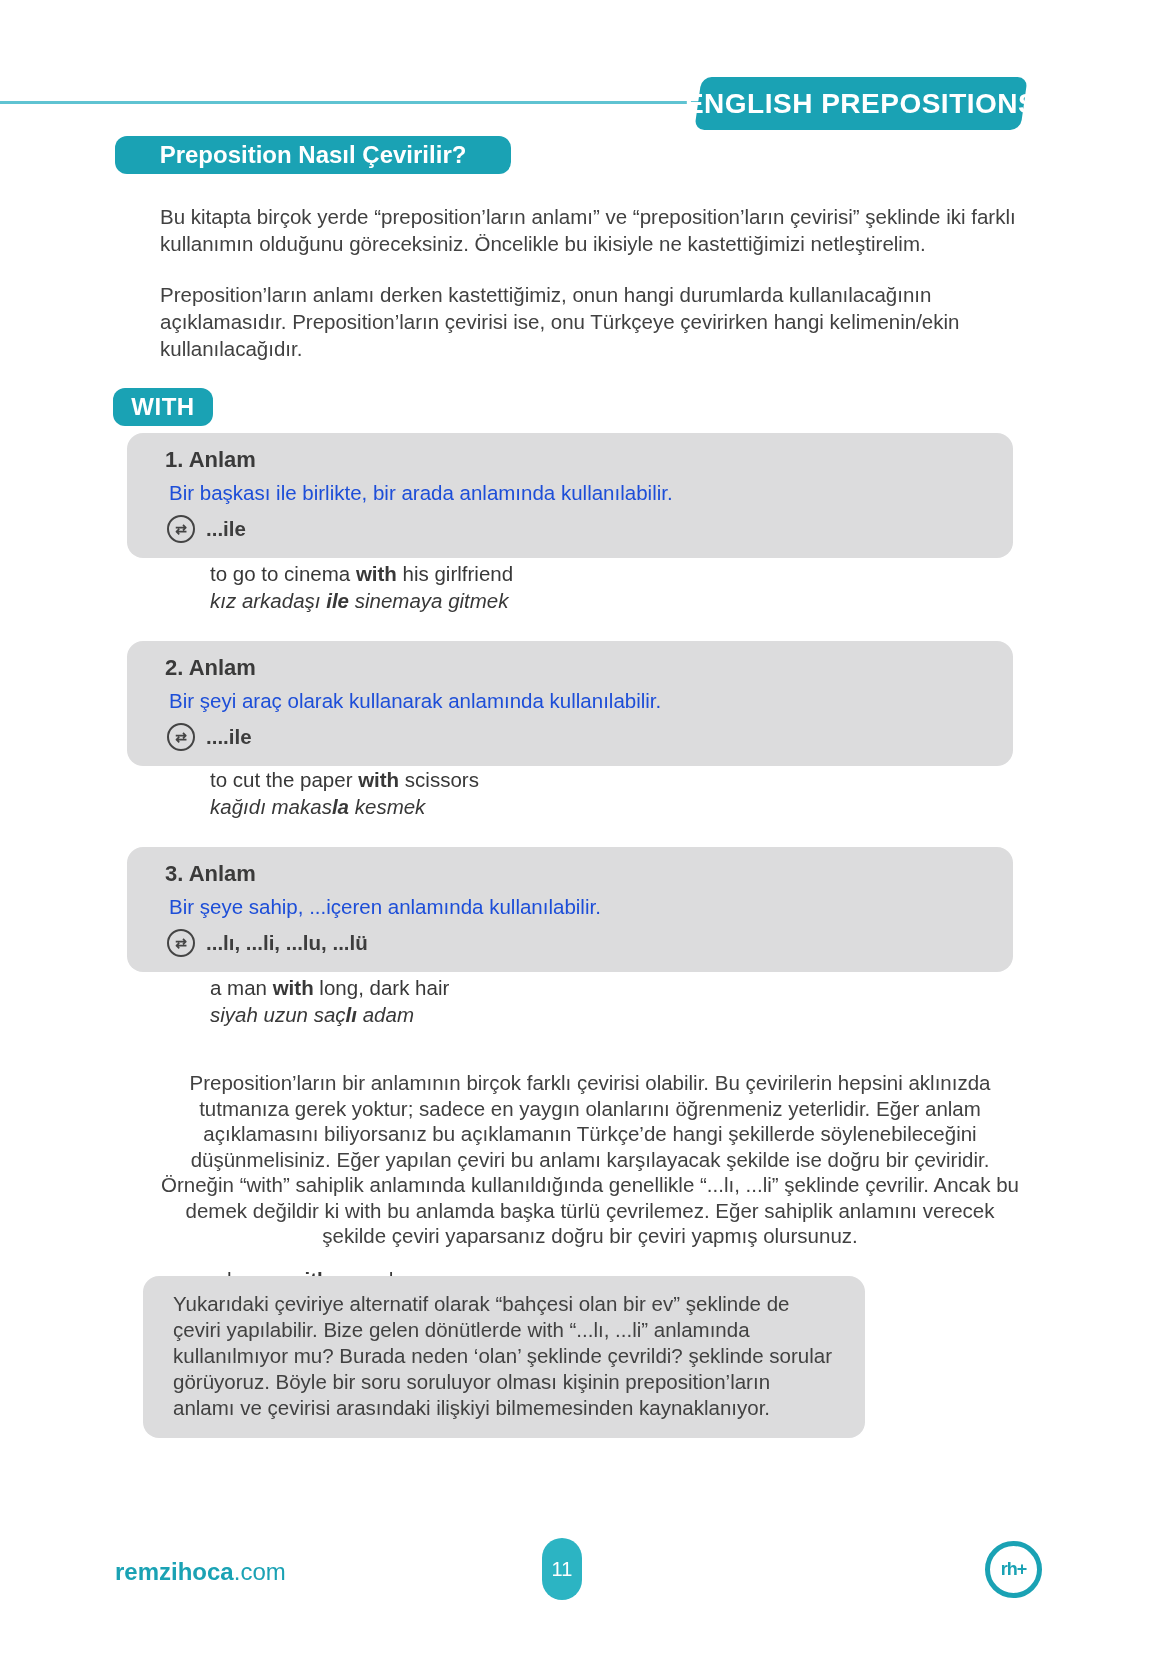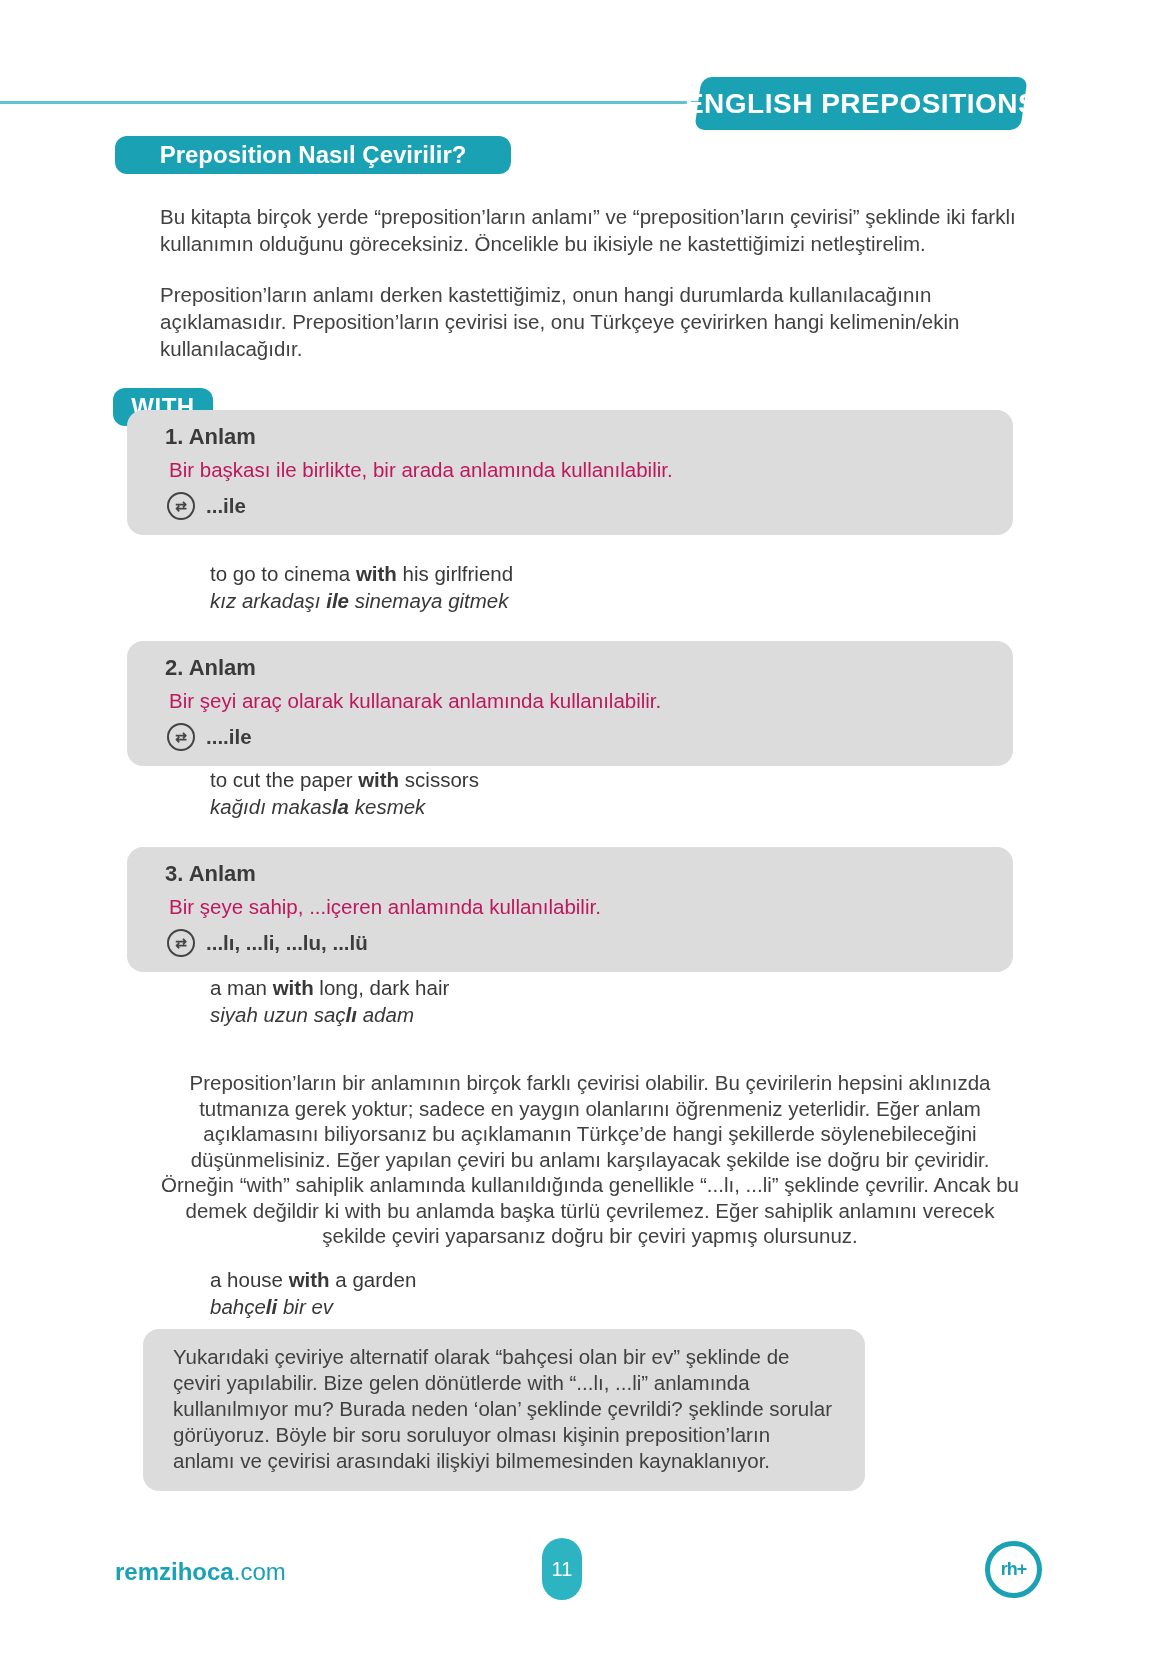--- a/index.html
+++ b/index.html
@@ -56,45 +56,45 @@
   }
   .with-badge span{color:#fff;font-size:24px;font-weight:700;letter-spacing:.5px;}
   
   .meaning-box{
     position:absolute;left:127px;width:886px;
     background:var(--box-gray,#dcdcdd);
     border-radius:16px;
     padding:14px 30px 15px 38px;
     box-sizing:border-box;
   }
-  .mb-1{top:410px;}
+  .mb-1{top:433px;}
   .mb-2{top:641px;}
   .mb-3{top:847px;}
   .meaning-title{margin:0;font-size:22px;font-weight:700;color:#3a3a3a;}
-  .meaning-desc{margin:8px 0 0 4px;font-size:20.5px;color:#be185d;}
+  .meaning-desc{margin:8px 0 0 4px;font-size:20.5px;color:#1d4ed8;}
   .trans-row{display:flex;align-items:center;gap:11px;margin:10px 0 0 2px;}
   .swap-icon{
     width:24px;height:24px;flex:0 0 auto;
     border:2px solid #444;border-radius:50%;
     display:flex;align-items:center;justify-content:center;
     font-size:14px;font-weight:700;color:#444;line-height:1;
   }
   .trans-text{font-size:20.5px;font-weight:700;color:#3d3d3d;}
   
   .example{position:absolute;left:210px;font-size:20.5px;line-height:27px;color:#383838;}
   .ex-1{top:560px;}
   .ex-2{top:766px;}
   .ex-3{top:974px;}
   .ex-4{top:1266px;}
   .example p{margin:0;}
   .ex-tr{font-style:italic;}
   .example b{font-weight:700;}
   
   .note-box{
-    position:absolute;top:1329px;left:143px;width:722px;
+    position:absolute;top:1276px;left:143px;width:722px;
     background:var(--box-gray,#dcdcdd);
     border-radius:16px;
     padding:15px 28px 17px 30px;
     box-sizing:border-box;
     font-size:20.5px;line-height:26px;color:#414141;
   }
   
   .footer-site{
     position:absolute;top:1558px;left:115px;
     font-size:24px;color:var(--teal,#1aa2b4);

